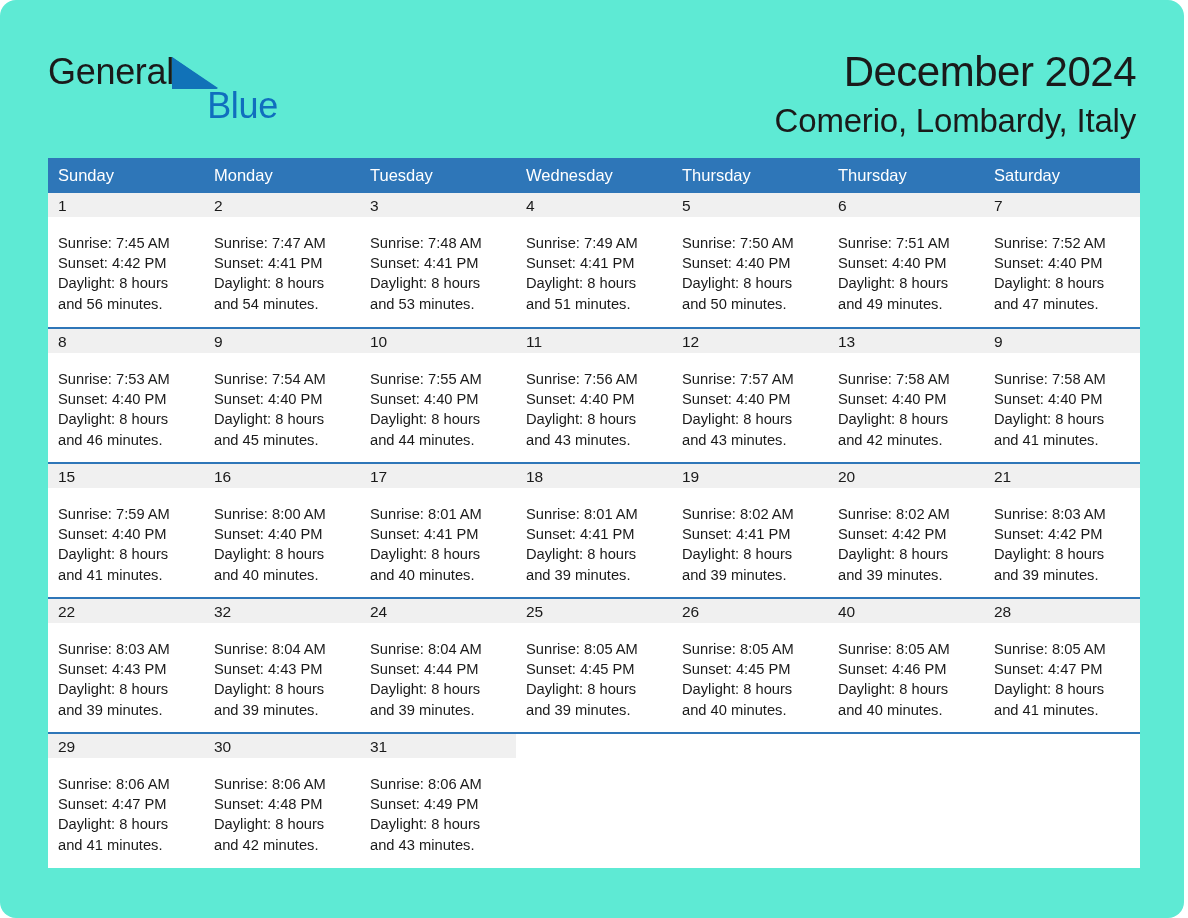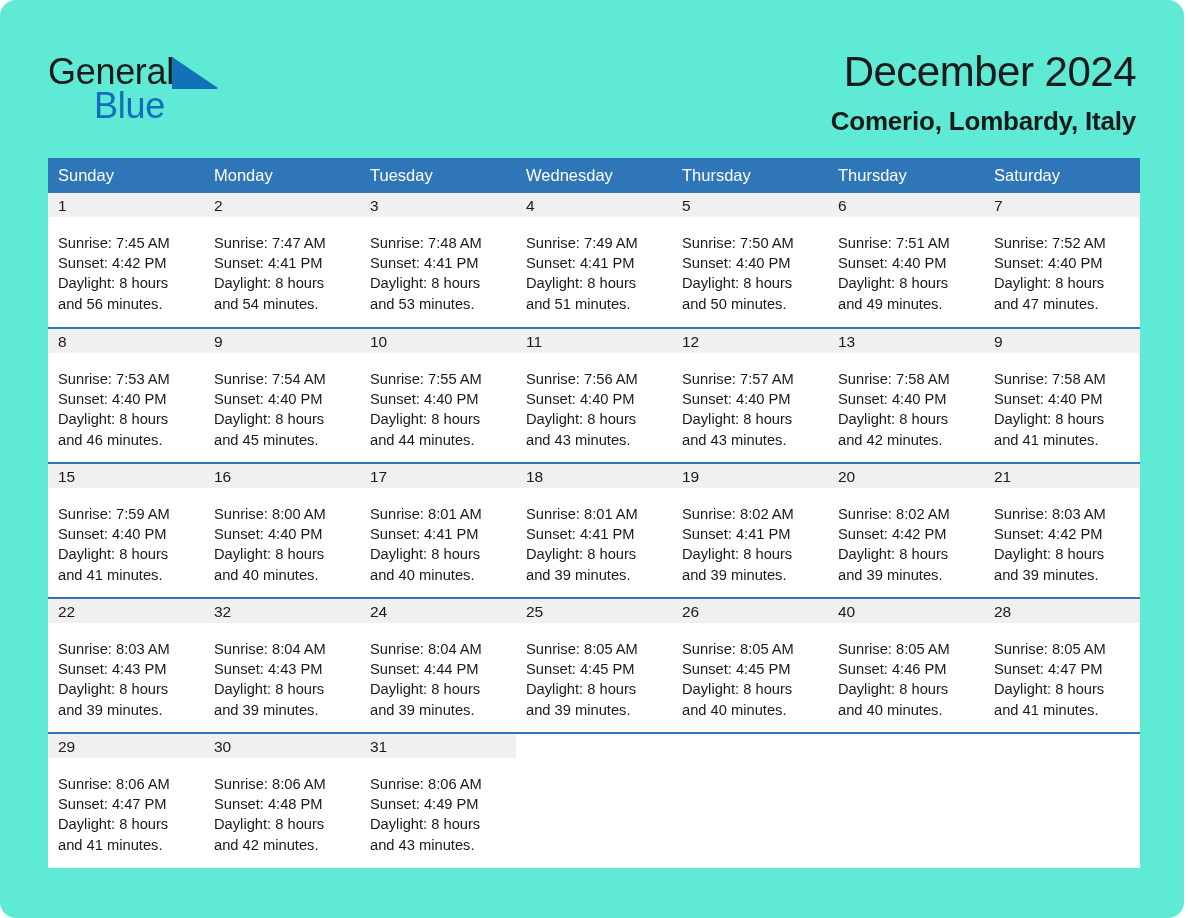--- a/index.html
+++ b/index.html
@@ -50,43 +50,44 @@
     display: inline-block;
     margin-left: -2px;
     width: 46px;
     height: 32px;
     position: relative;
     top: 1px;
   }
   .brand-line2 {
     margin-top: -6px;
     padding-left: 46px;
+    text-align: right;
   }
   .brand-blue {
     font-size: 36px;
     color: #106ebe;
     line-height: 40px;
     font-weight: 400;
     letter-spacing: -0.3px;
   }
   .titleblock {
     text-align: right;
     padding-top: 2px;
   }
   .cal-title {
     font-size: 42px;
     color: #1a1a1a;
     font-weight: 400;
     line-height: 52px;
     letter-spacing: -0.5px;
   }
   .cal-subtitle {
-    font-size: 26px;
+    font-size: 33px;
     color: #1a1a1a;
-    font-weight: 700;
+    font-weight: 400;
     line-height: 34px;
     margin-top: 6px;
     letter-spacing: -0.2px;
   }
 
   
   .cal-wrap {
     margin: 0 48px;
     width: 1092px;
   }

